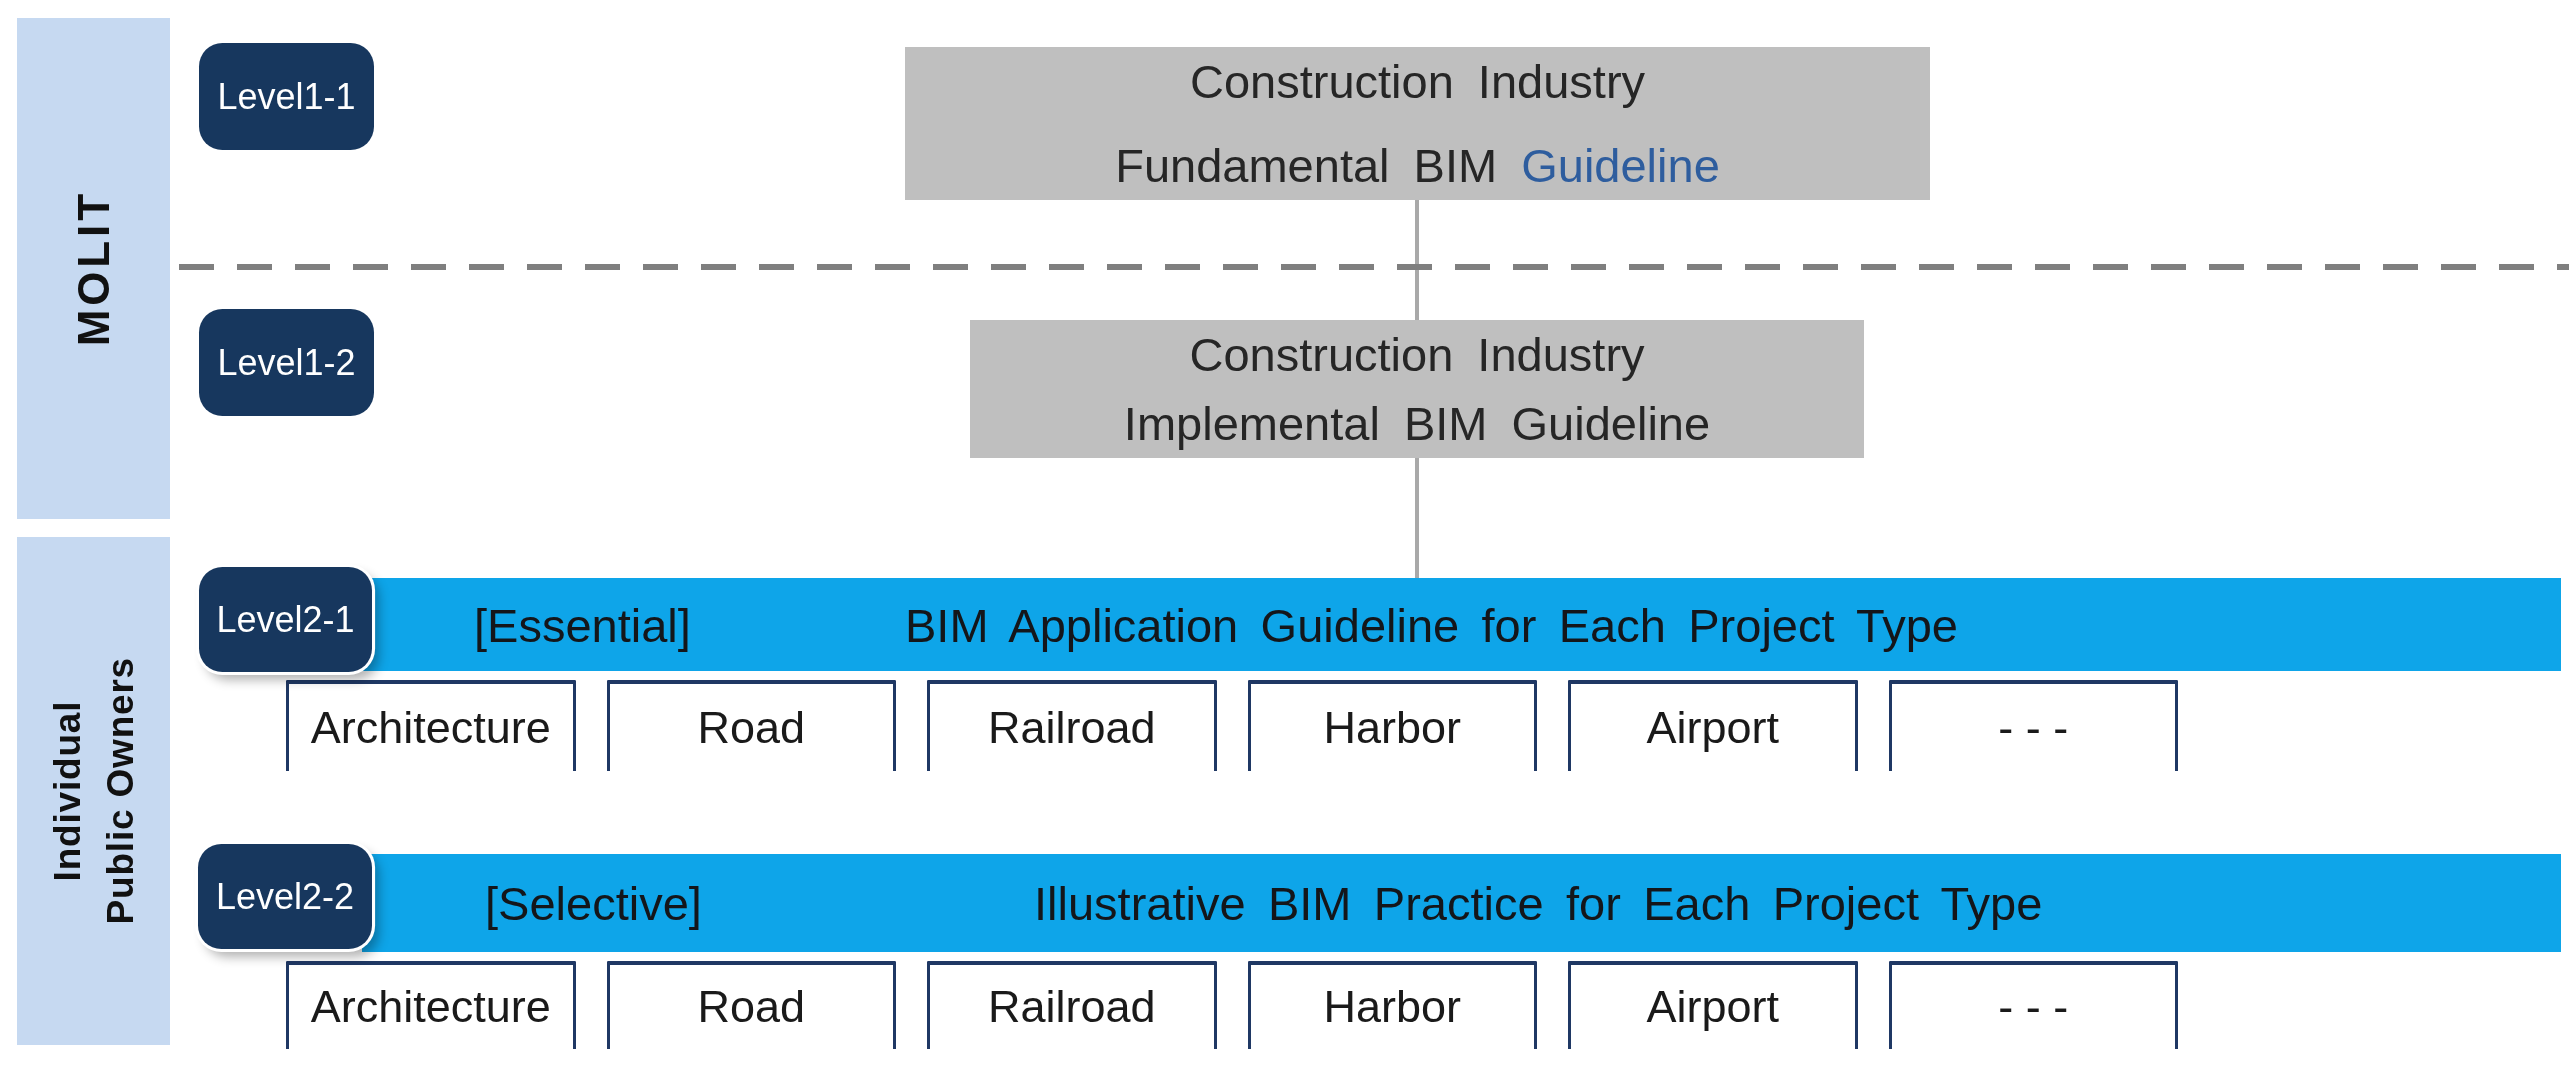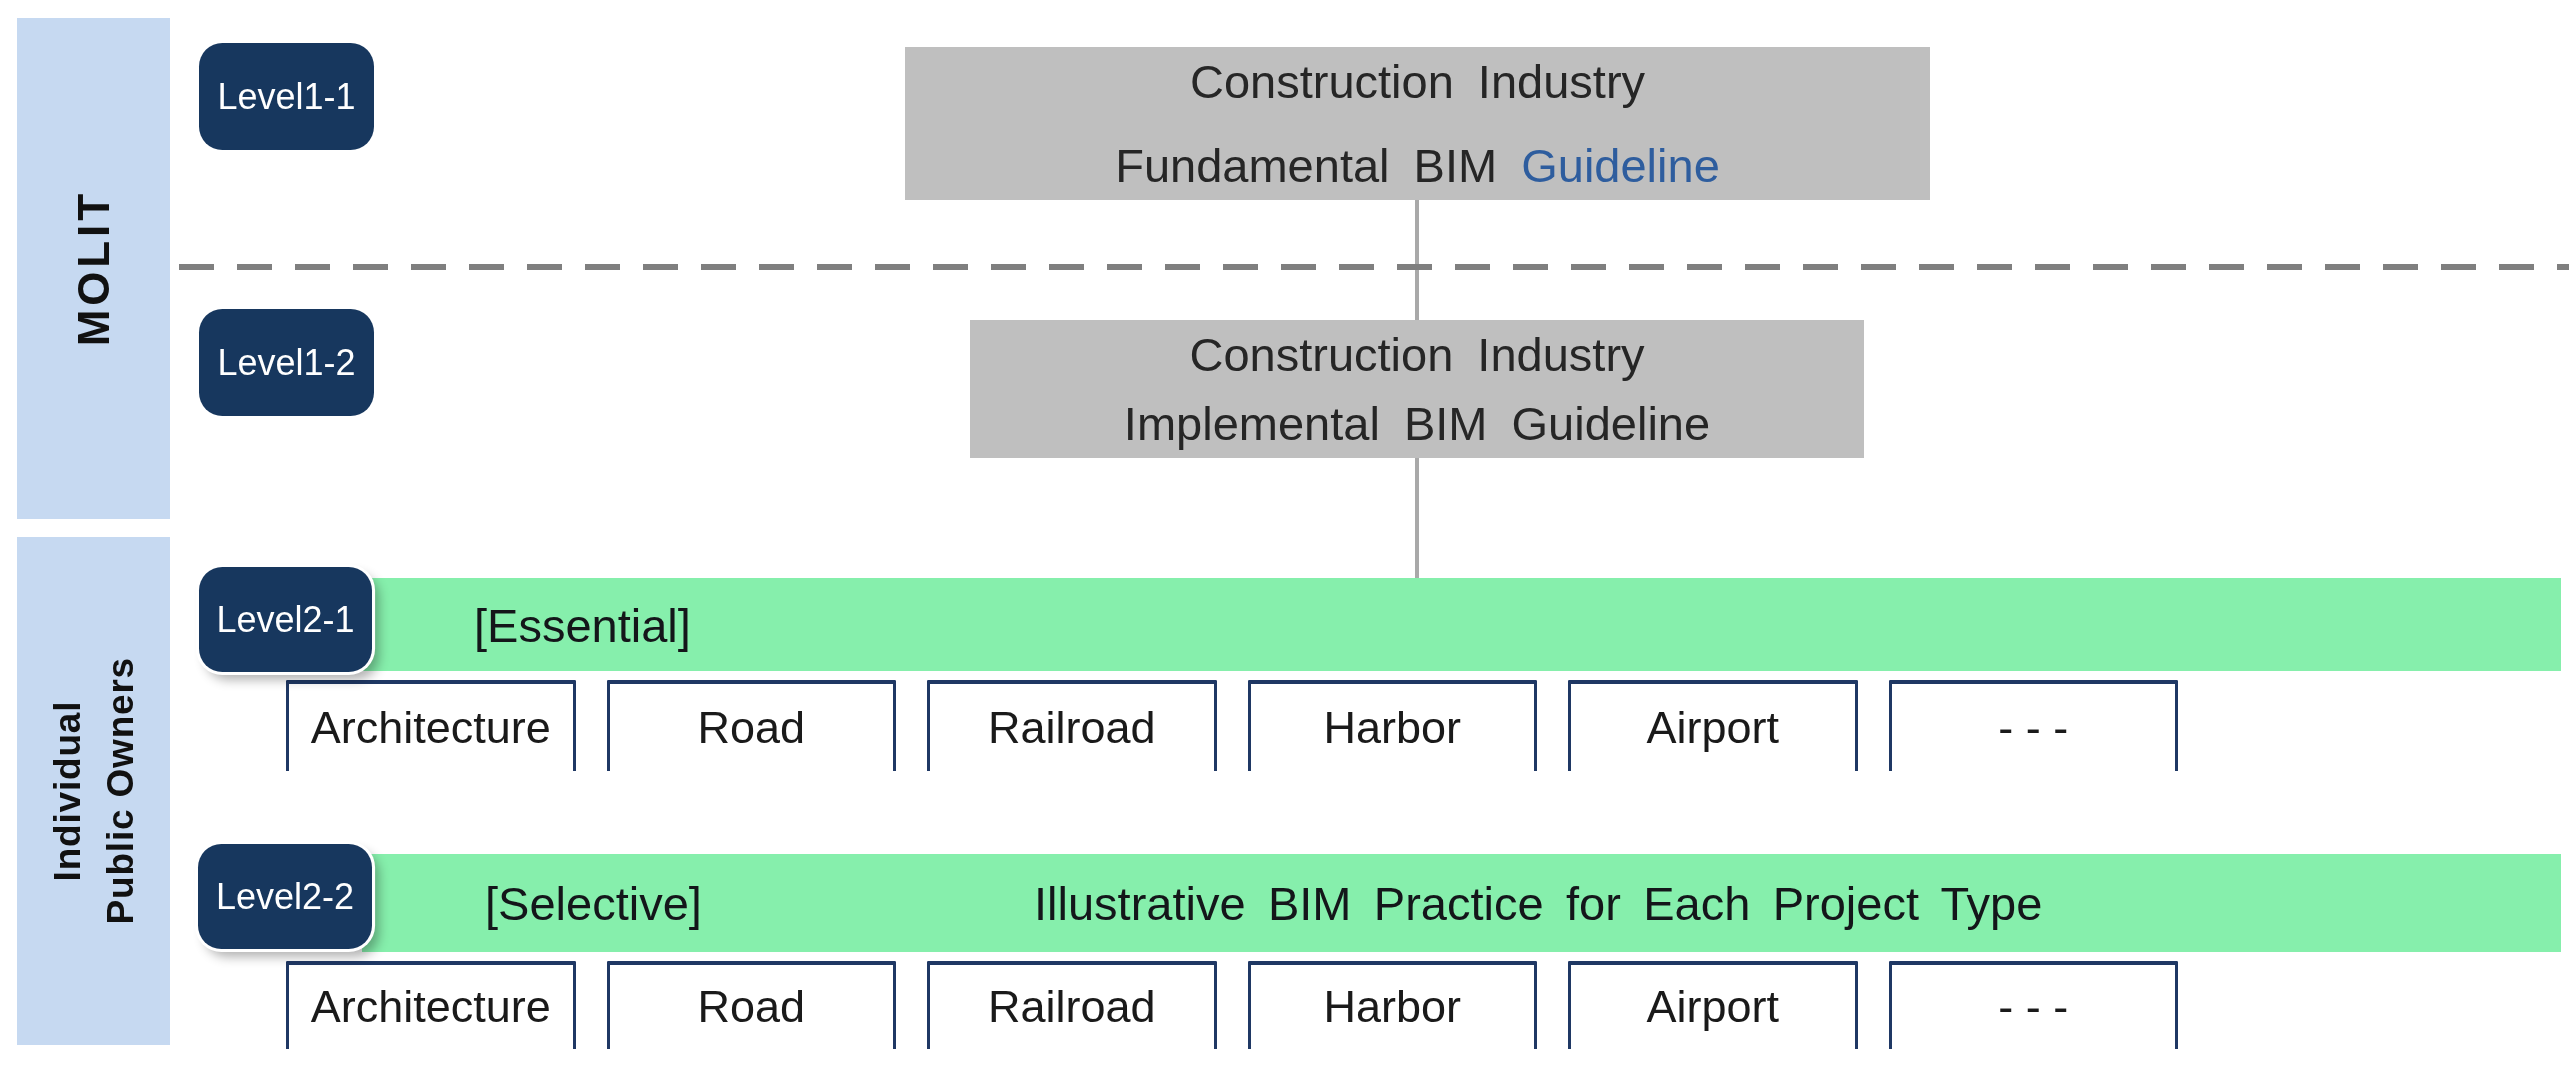--- a/index.html
+++ b/index.html
@@ -90,21 +90,21 @@
     background: repeating-linear-gradient(90deg,
       #7f7f7f 0px, #7f7f7f 35px,
       rgba(0,0,0,0) 35px, rgba(0,0,0,0) 58px);
   }
 
   
   .level-bar {
     position: absolute;
     left: 362px;
     width: 2199px;
-    background: #86efac;
+    background: #0ea5e9;
     z-index: 2;
   }
   .bar-1 { top: 578px;  height: 93px; }
   .bar-2 { top: 854px; height: 98px; }
   .level-bar .bar-text {
     position: absolute;
     top: 50%;
     transform: translateY(-50%);
     font-size: 47px;
     word-spacing: 9.3px;
@@ -172,20 +172,21 @@
     <span>Level</span>
     <span>1-2</span>
   </div>
   <div class="gray-box gray-2">
     <span>Construction Industry</span>
     <span>Implemental BIM Guideline</span>
   </div>
 
   <div class="level-bar bar-1">
     <span class="bar-text bar-tag">[Essential]</span>
+    <span class="bar-text bar-title">BIM Application Guideline for Each Project Type</span>
   </div>
   <div class="badge badge-21">
     <span>Level</span>
     <span>2-1</span>
   </div>
   <div class="type-row row-1">
     <div class="type-box">Architecture</div>
     <div class="type-box">Road</div>
     <div class="type-box">Railroad</div>
     <div class="type-box">Harbor</div>

